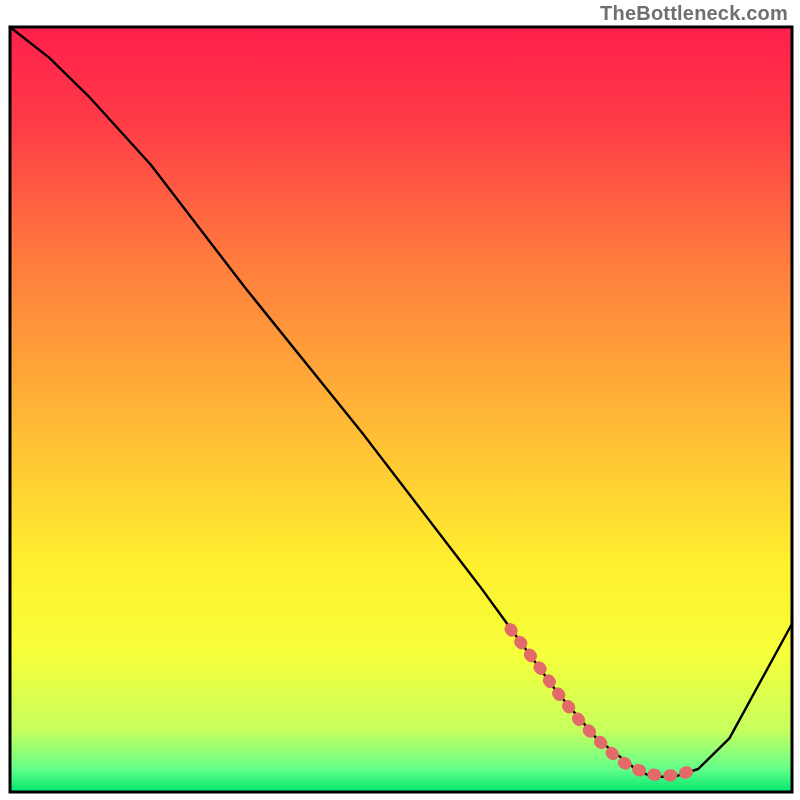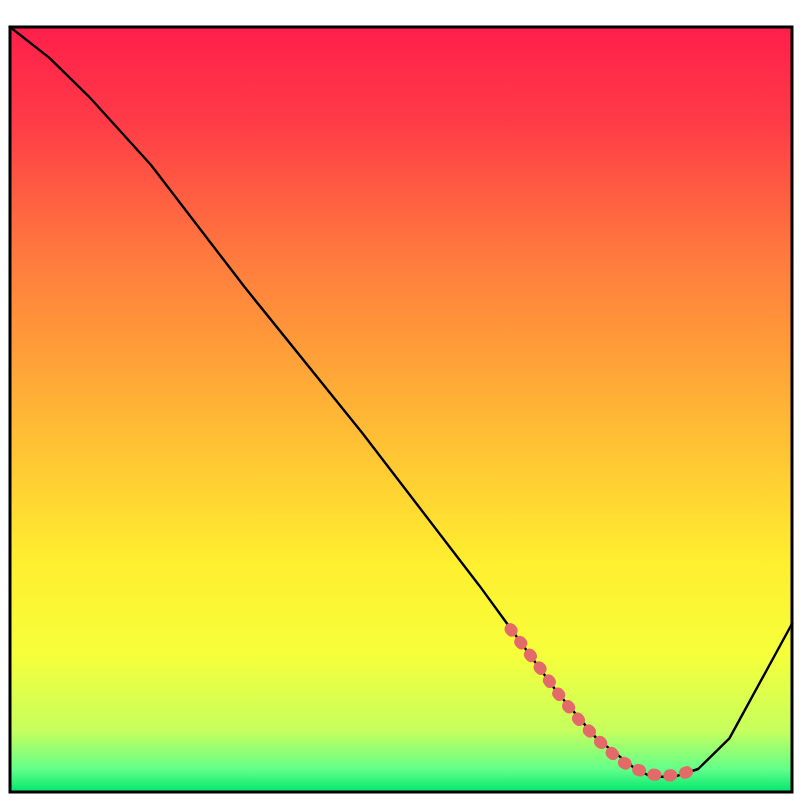--- a/index.html
+++ b/index.html
@@ -28,20 +28,21 @@
   svg {
     position: absolute;
     top: 0;
     left: 0;
   }
 </style>
 </head>
 <body>
 <div class="container">
 
+  <div class="attribution">TheBottleneck.com</div>
 
   <svg id="chart-svg" width="800" height="800" viewBox="0 0 800 800">
       <defs>
         <linearGradient id="bg-grad" x1="0" y1="0" x2="0" y2="1">
           <stop offset="0%" stop-color="#ff1f4b"></stop>
           <stop offset="12%" stop-color="#ff3a47"></stop>
           <stop offset="30%" stop-color="#ff7a3e"></stop>
           <stop offset="50%" stop-color="#ffb436"></stop>
           <stop offset="70%" stop-color="#ffef2f"></stop>
           <stop offset="82%" stop-color="#f6ff3a"></stop>

